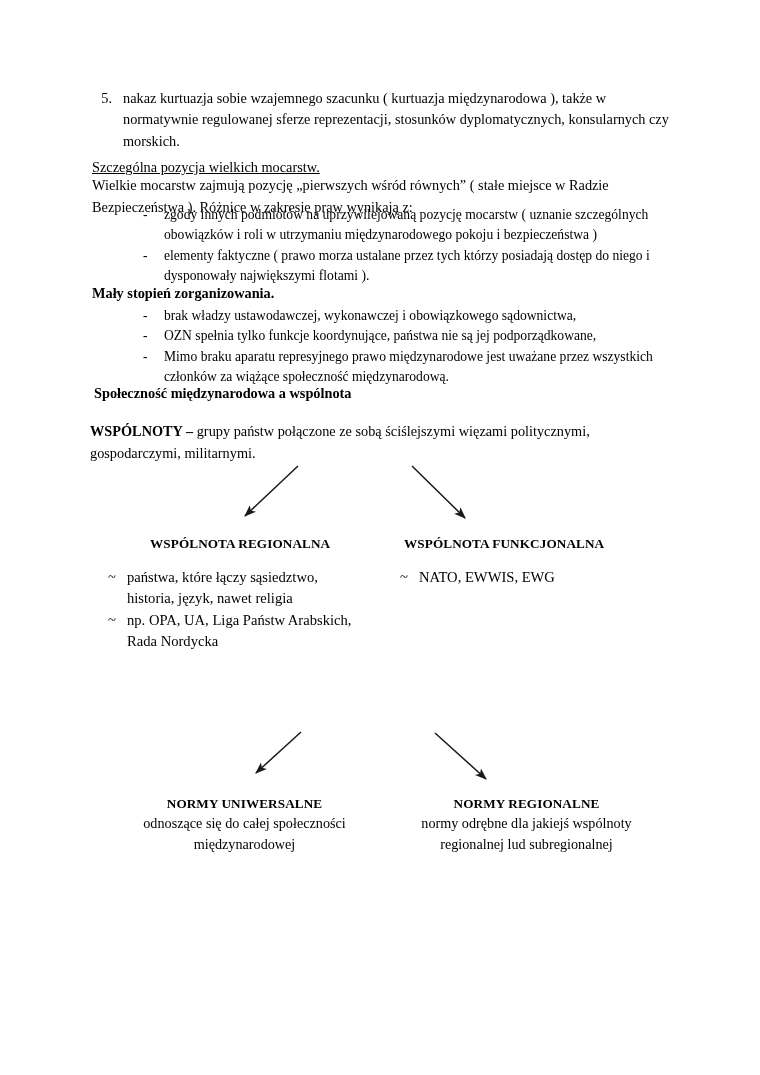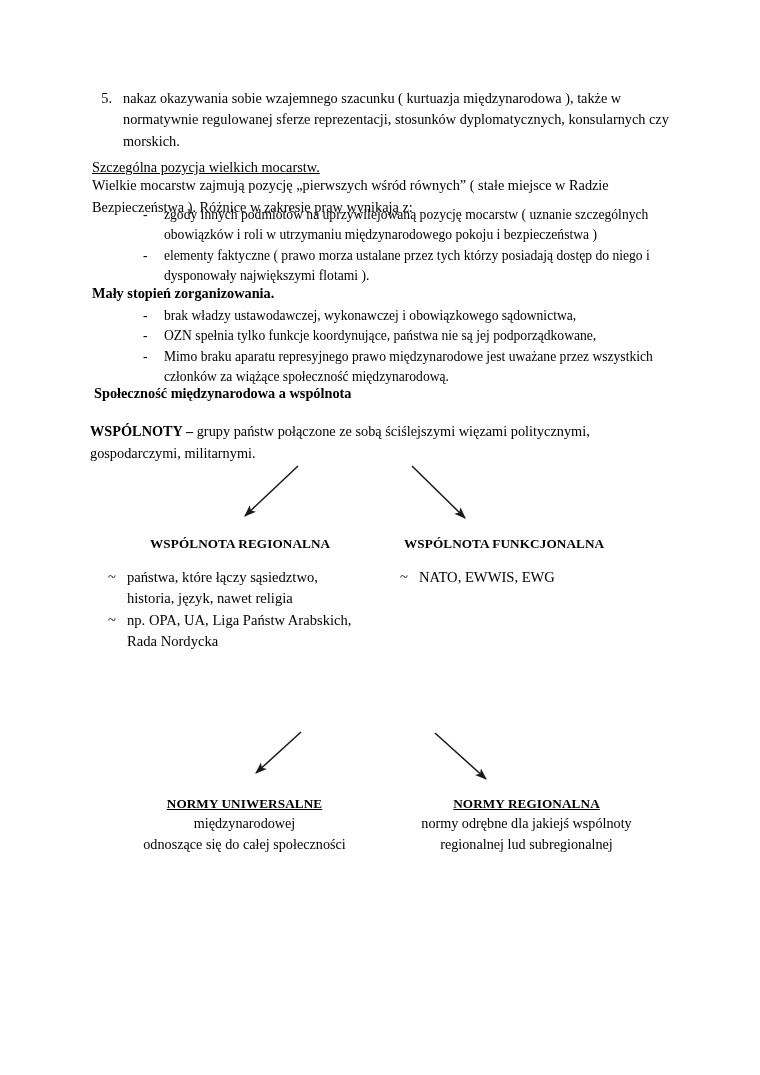--- a/index.html
+++ b/index.html
@@ -111,40 +111,39 @@
   .norm-block {
     position: absolute;
     text-align: center;
     font-size: 14.2px;
     line-height: 1.45;
   }
   .norm-block .nb-title {
     font-weight: bold;
     font-size: 13.2px;
     letter-spacing: 0.1px;
-    text-decoration: underline;
   }
   svg.arrows {
     position: absolute;
     left: 0;
     top: 0;
     width: 760px;
     height: 1075px;
     pointer-events: none;
   }
 </style>
 </head>
 <body>
 
 <div id="page">
 
   <div class="num-list">
     <div class="num-item">
       <span class="num-marker">5.</span>
-      <span>nakaz okazywania sobie </span><span class="u">wzajemnego szacunku</span><span> ( kurtuazja międzynarodowa ), także w normatywnie regulowanej sferze reprezentacji, stosunków dyplomatycznych, konsularnych czy morskich.</span>
+      <span>nakaz kurtuazja sobie </span><span class="u">wzajemnego szacunku</span><span> ( kurtuazja międzynarodowa ), także w normatywnie regulowanej sferze reprezentacji, stosunków dyplomatycznych, konsularnych czy morskich.</span>
     </div>
   </div>
 
   <div class="para head-underline" style="left:92px; top:157px; width:560px;">Szczególna pozycja wielkich mocarstw.</div>
 
   <div class="para" style="left:92px; top:175px; width:583px;">Wielkie mocarstw zajmują pozycję „pierwszych wśród równych” ( stałe miejsce w Radzie Bezpieczeństwa ). Różnice w zakresie praw wynikają z:</div>
 
   <div class="dash-list" style="left:143px; top:205px; width:522px;">
     <div class="dash-item">zgody innych podmiotów na uprzywilejowaną pozycję mocarstw ( uznanie szczególnych obowiązków i roli w utrzymaniu międzynarodowego pokoju i bezpieczeństwa )</div>
     <div class="dash-item">elementy faktyczne ( prawo morza ustalane przez tych którzy posiadają dostęp do niego i dysponowały największymi flotami ).</div>
@@ -196,23 +195,23 @@
   </div>
 
   <div class="tilde-list" style="left:400px; top:567px; width:300px;">
     <div class="tilde-item">
       <span>NATO, EWWIS, EWG</span>
     </div>
   </div>
 
   <div class="norm-block" style="left:122px; top:794px; width:245px;">
     <div class="nb-title">NORMY UNIWERSALNE</div>
+    <div>odnoszące się do całej społeczności</div>
     <div>międzynarodowej</div>
-    <div>odnoszące się do całej społeczności</div>
   </div>
 
   <div class="norm-block" style="left:404px; top:794px; width:245px;">
-    <div class="nb-title">NORMY REGIONALNA</div>
+    <div class="nb-title">NORMY REGIONALNE</div>
     <div>normy odrębne dla jakiejś wspólnoty</div>
     <div>regionalnej lud subregionalnej</div>
   </div>
 
 </div>
 
 </body></html>

